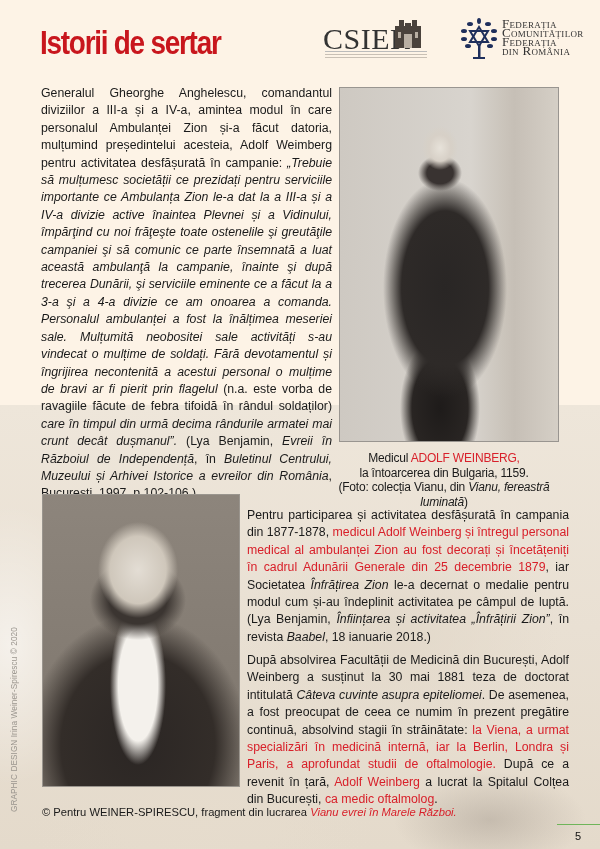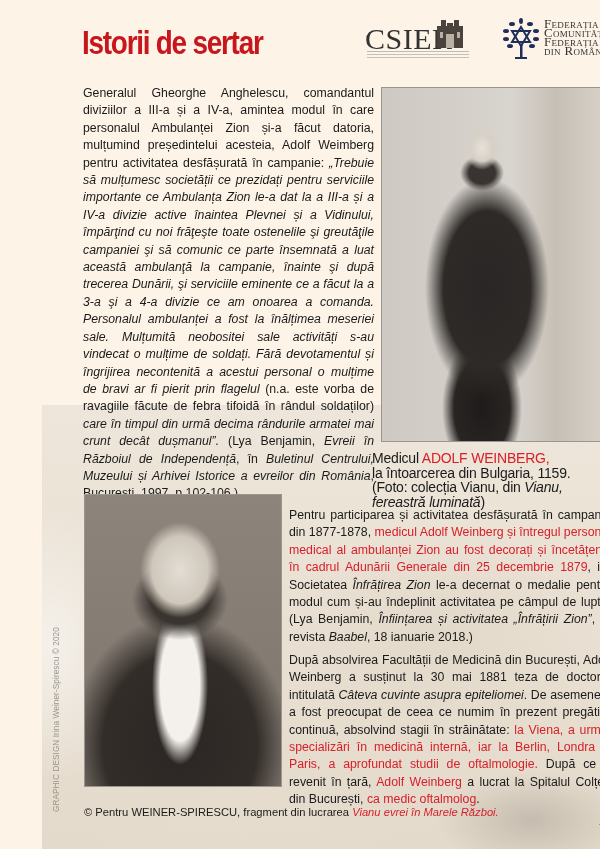--- a/index.html
+++ b/index.html
@@ -1,21 +1,21 @@
 <!DOCTYPE html>
 <html><head>
 <meta charset="utf-8">
 <style>
   html, body { margin: 0; padding: 0; }
   body {
     width: 600px; height: 849px; overflow: hidden; position: relative;
     font-family: "Liberation Sans", sans-serif;
     background: #FDF3E6;
   }
-  .page { position: absolute; inset: 0; margin-left: 42px; }
+  .page { position: absolute; inset: 0; }
   .bg-lower {
     position: absolute; left: 0; top: 405px; width: 600px; height: 444px;
     background:
       radial-gradient(ellipse 120px 200px at 10px 240px, rgba(255,255,255,0.55), rgba(255,255,255,0) 70%),
       radial-gradient(ellipse 220px 90px at 200px 420px, rgba(230,220,205,0.9), rgba(230,220,205,0) 80%),
       radial-gradient(ellipse 120px 60px at 490px 415px, rgba(140,130,120,0.35), rgba(140,130,120,0) 80%),
       radial-gradient(ellipse 200px 140px at 400px 230px, rgba(225,215,200,0.8), rgba(225,215,200,0) 80%),
       linear-gradient(180deg, #EEE6DA 0%, #E9E0D3 50%, #E4DACB 100%);
   }
   .title {
@@ -69,21 +69,21 @@
     border: 1px solid #9a958e;
     background:
       radial-gradient(ellipse 40px 48px at 95px 75px, #e3ddd4 0%, #cfc7bb 70%, rgba(0,0,0,0) 100%),
       radial-gradient(ellipse 48px 40px at 95px 105px, #3b3531 0%, #3b3531 60%, rgba(0,0,0,0) 100%),
       radial-gradient(ellipse 28px 80px at 95px 190px, #f4f1ec 0%, #f4f1ec 70%, rgba(0,0,0,0) 100%),
       radial-gradient(ellipse 110px 130px at 95px 250px, #2b2624 0%, #332d29 70%, rgba(0,0,0,0) 100%),
       linear-gradient(180deg, #8d857c 0%, #7d756c 100%);
   }
   .caption {
     position: absolute; left: 330px; top: 451px; width: 228px;
-    text-align: left; font-size: 14px; line-height: 14.5px; color: #1a1a1a;
+    text-align: center; font-size: 12px; line-height: 14.5px; color: #1a1a1a;
     letter-spacing: -0.2px;
   }
   .footer {
     position: absolute; left: 42px; top: 806px; font-size: 11.2px; color: #1a1a1a;
   }
   .side-credit {
     position: absolute; left: 10px; top: 812px;
     transform: rotate(-90deg); transform-origin: left top;
     font-size: 8.2px; color: #9a958e; white-space: nowrap; letter-spacing: 0.1px;
   }

